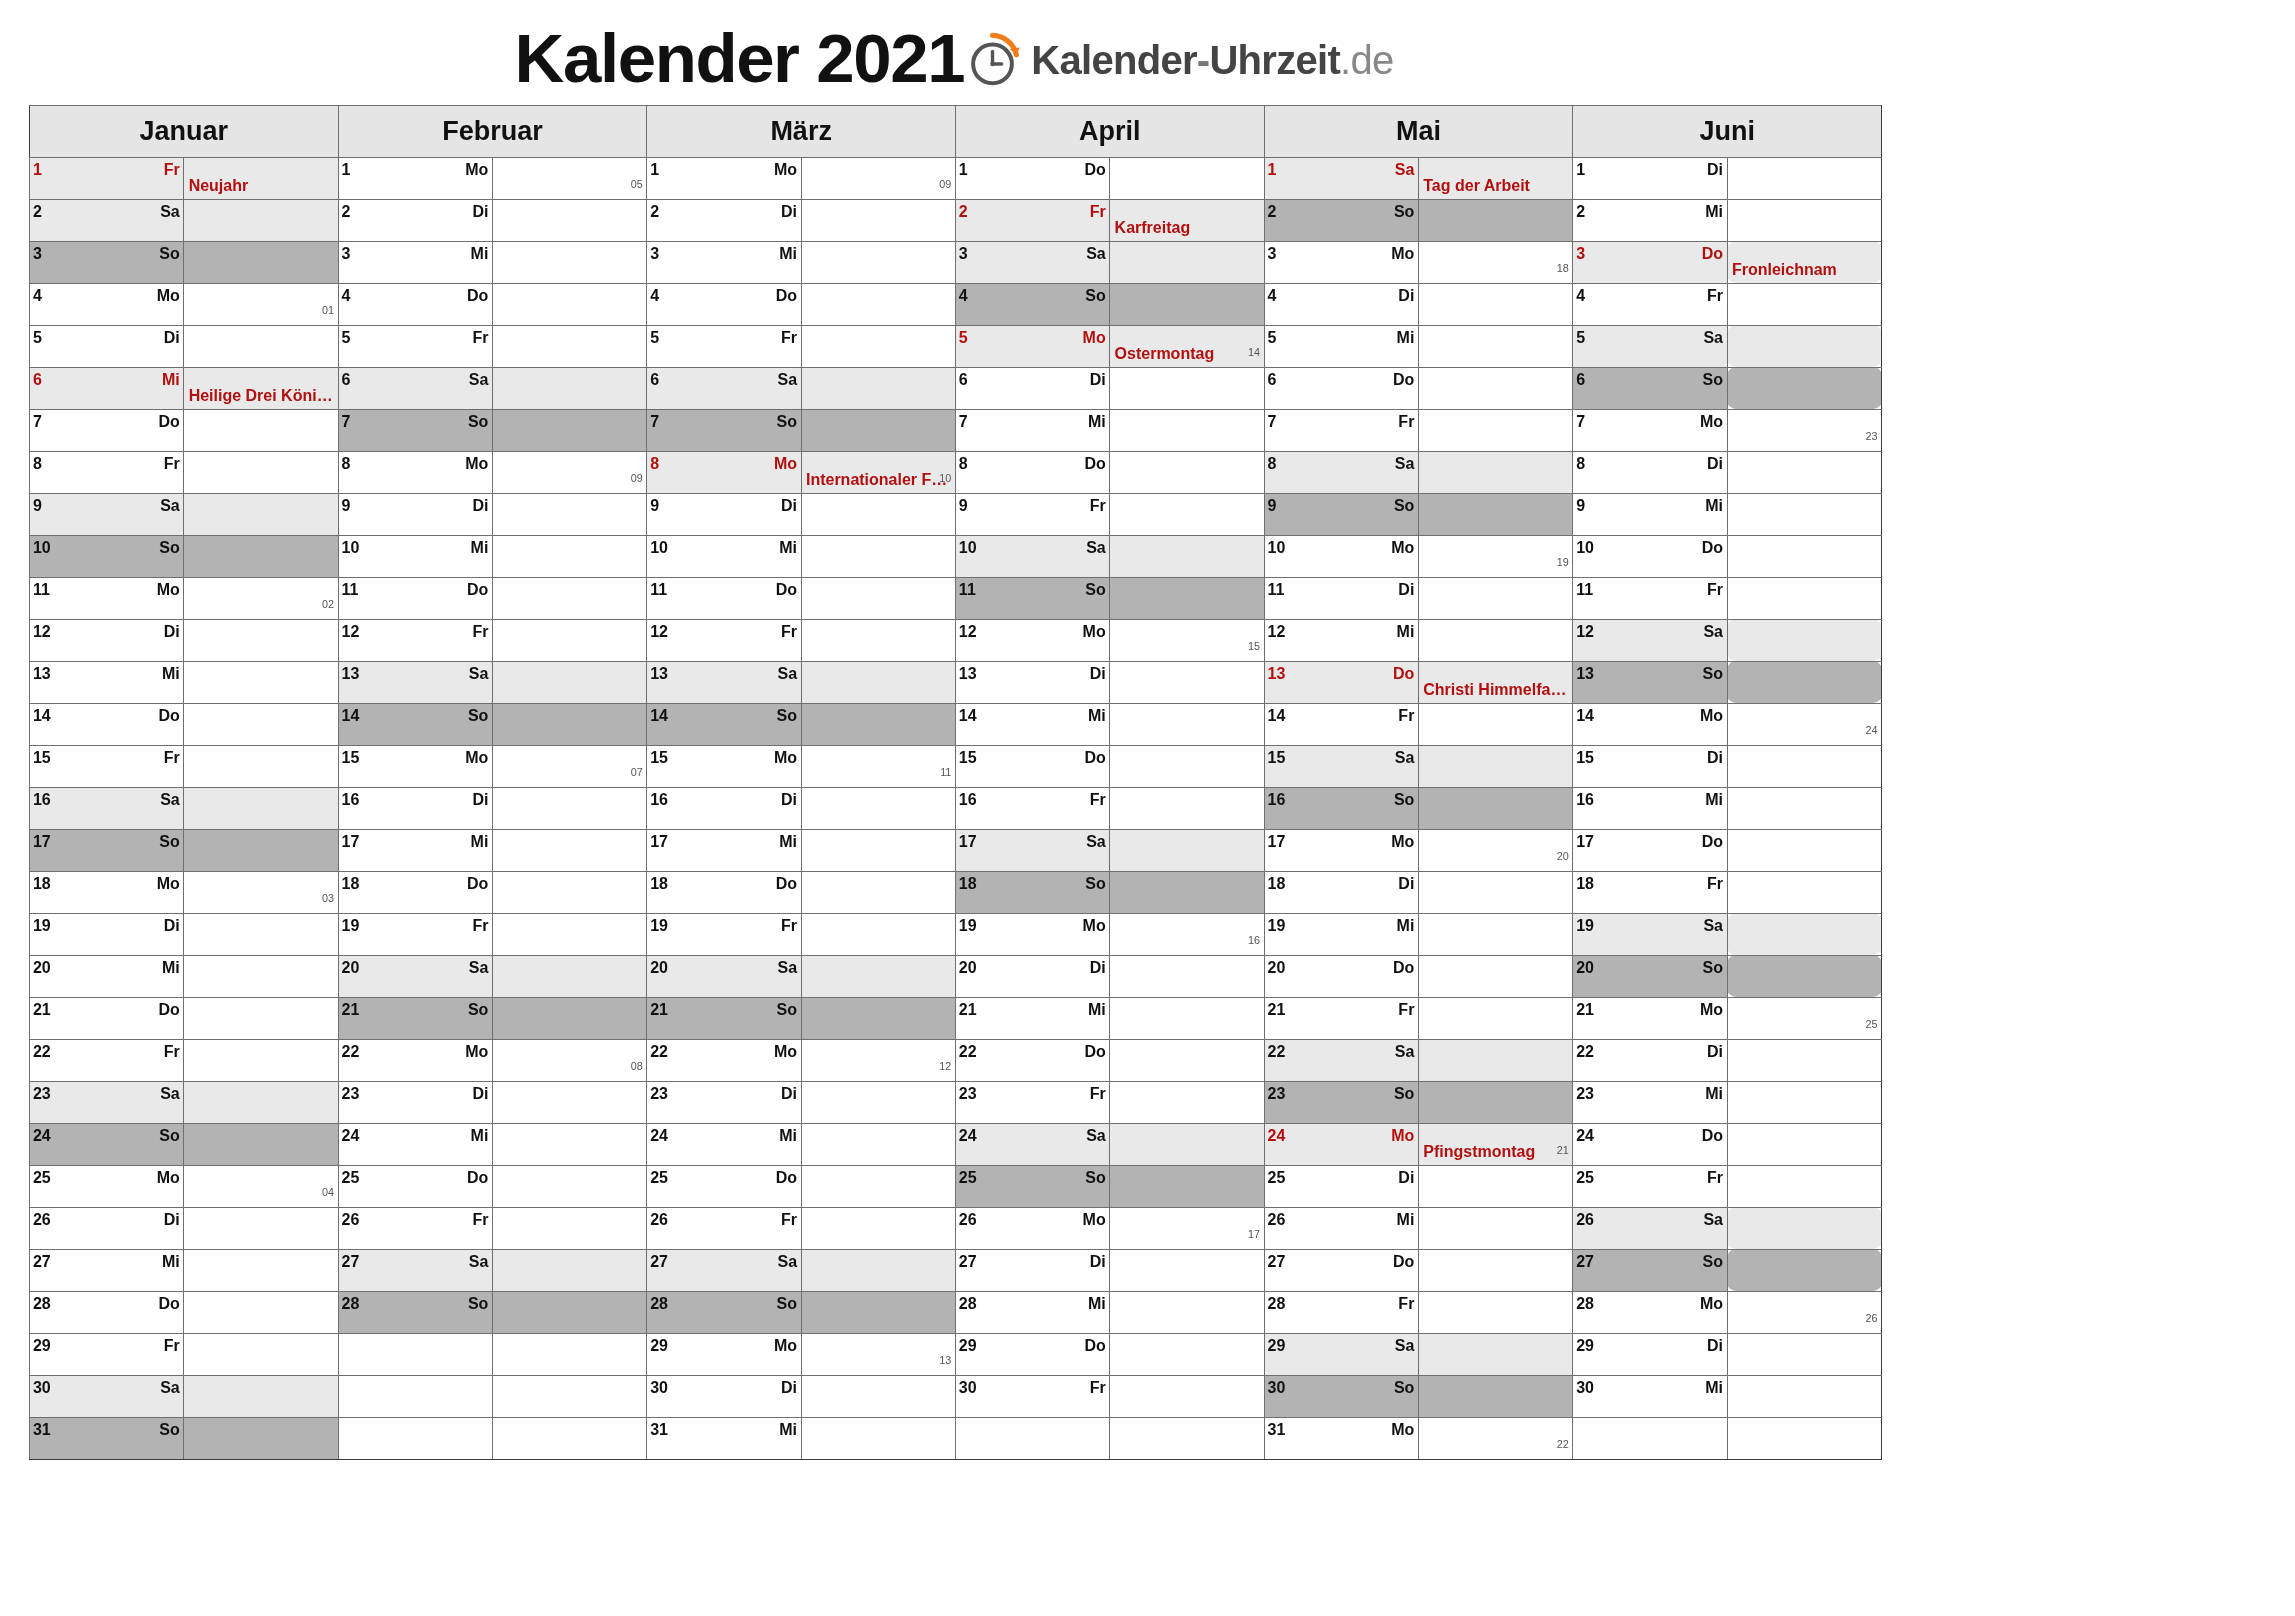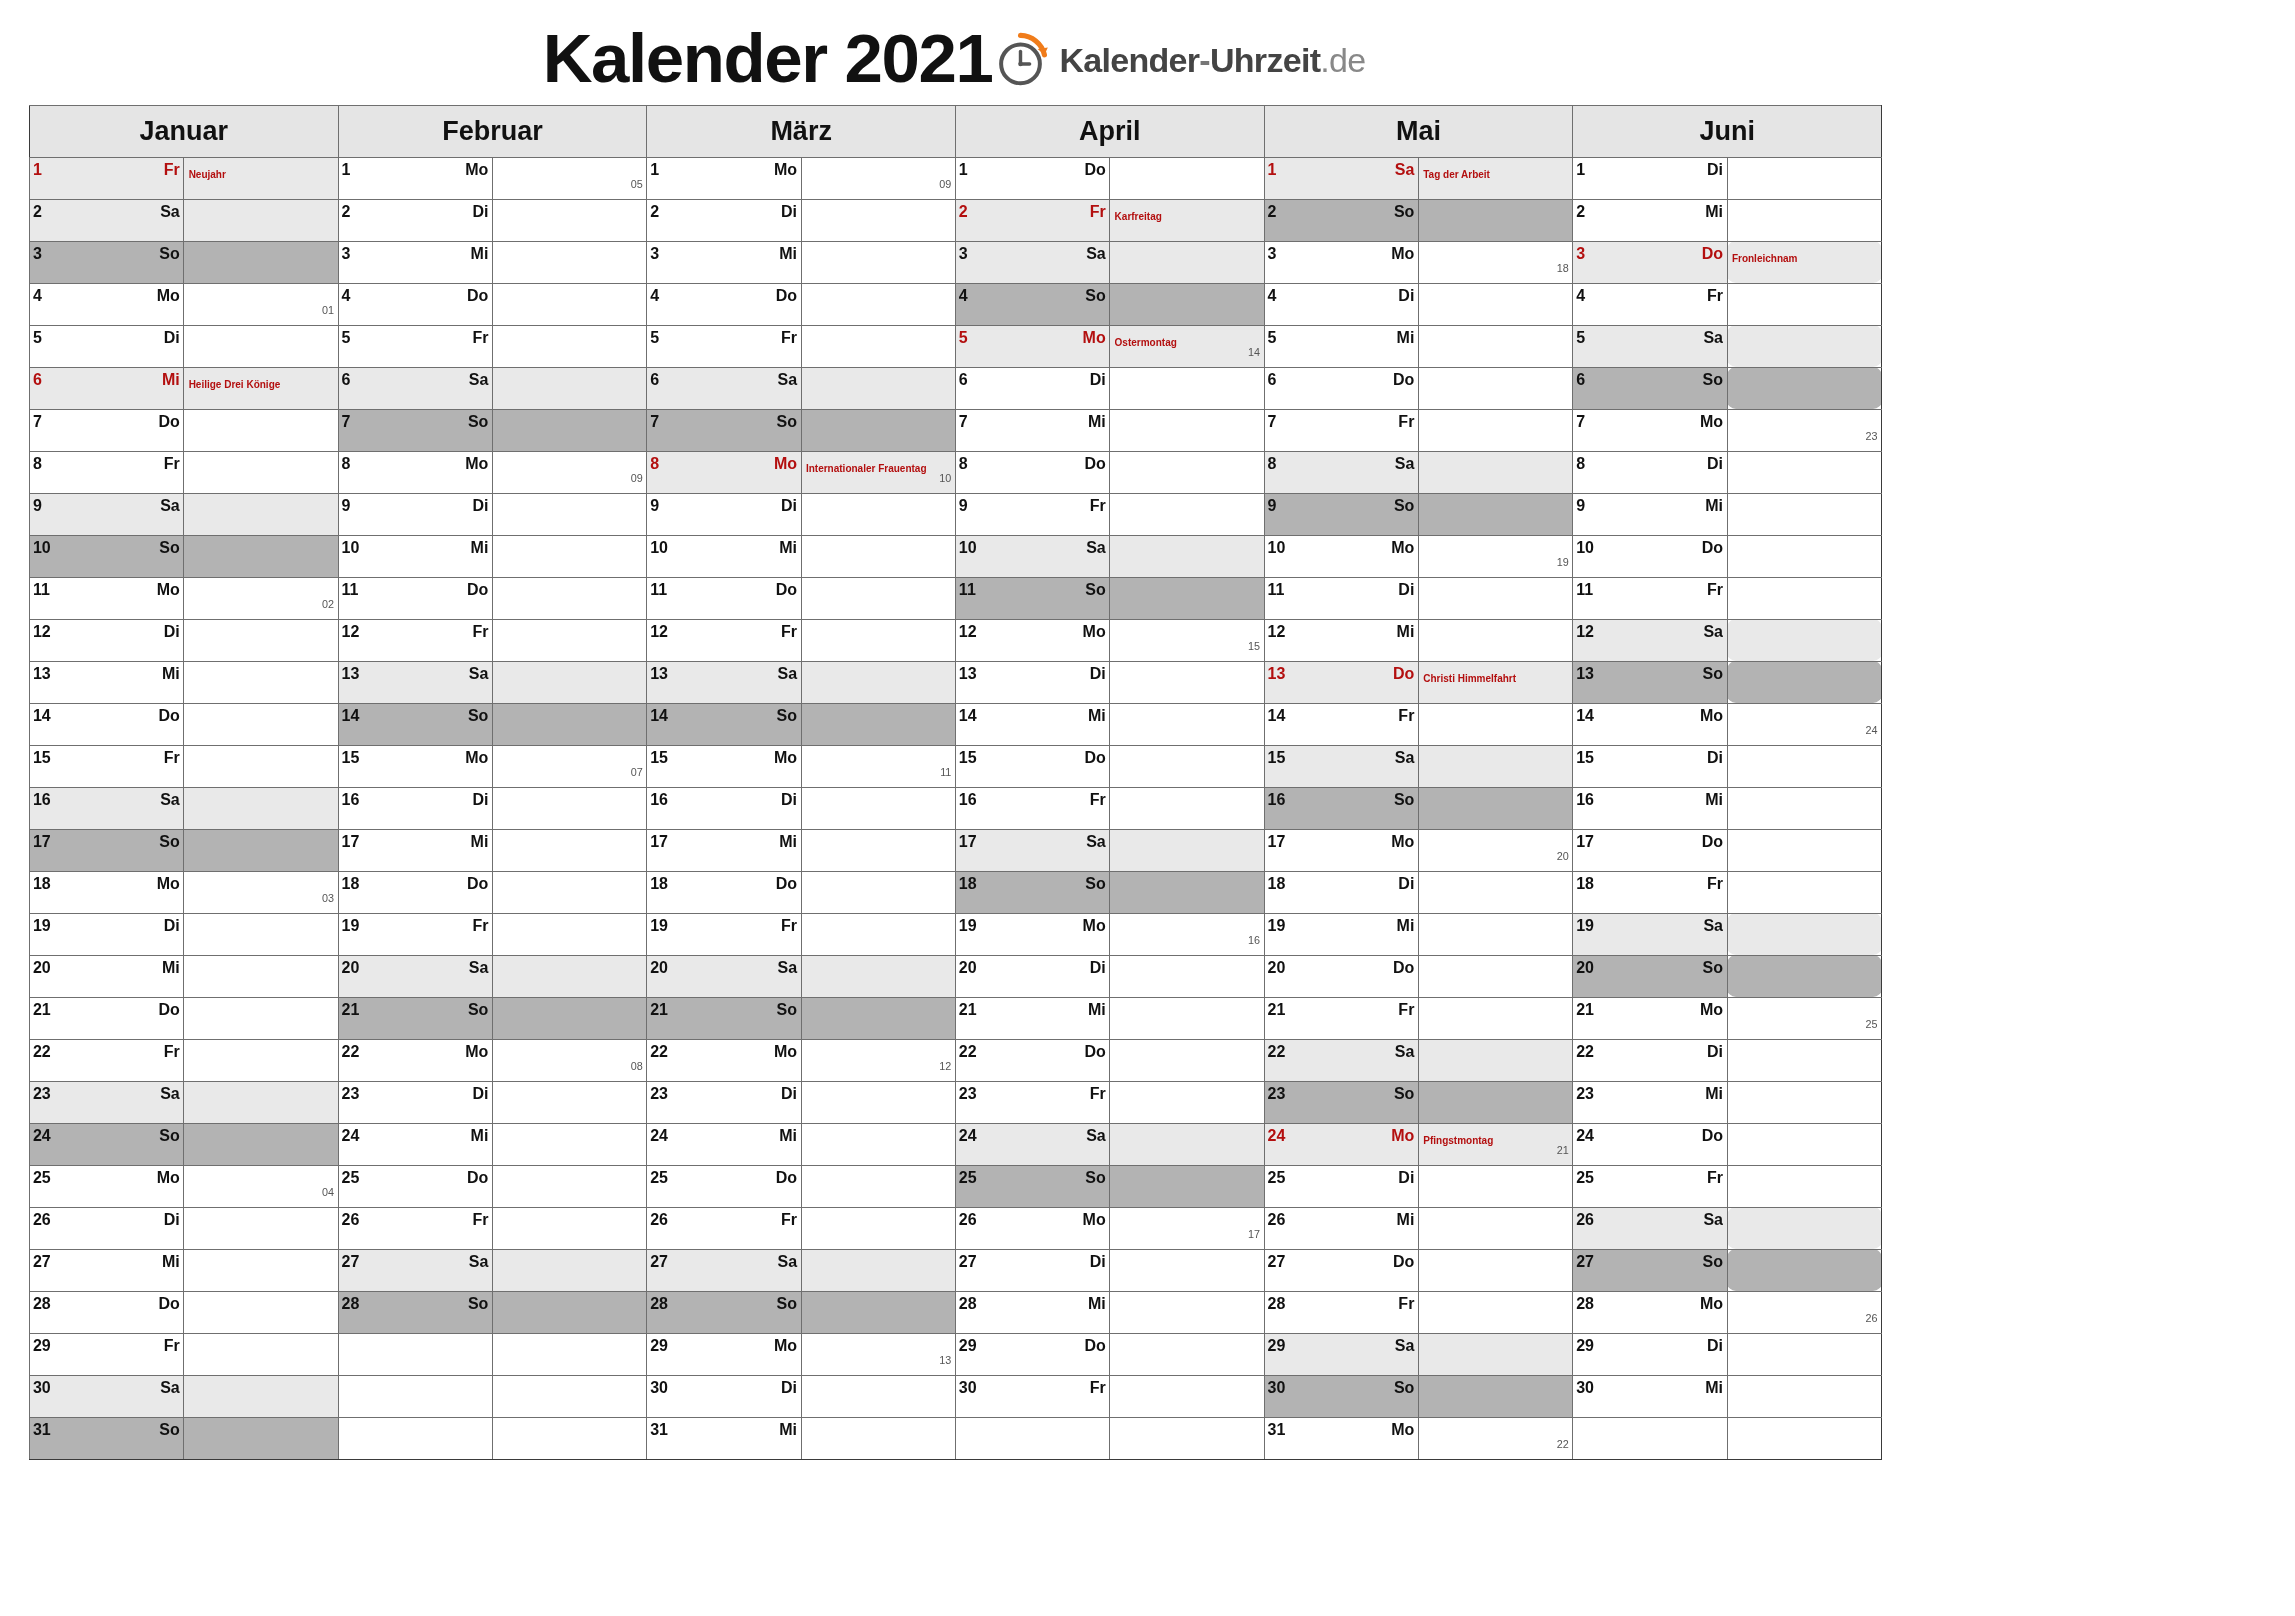--- a/index.html
+++ b/index.html
@@ -41,21 +41,21 @@
     padding-left:4.3px;
   }
   .logo-wrap{
     display:flex;
     align-items:center;
     gap:10px;
     padding-right:7.2px;
     padding-bottom:4.3px;
   }
   .logo-text{
-    font-size:34px;
+    font-size:40px;
     font-weight:700;
     color:#444;
     letter-spacing:-0.7px;
   }
   .logo-text .lt-dash{color:#777;}
   .logo-text .lt-de{color:#888;font-weight:400;}
   .clock-icon svg{display:block;}
 
   table.cal{
     width:100%;
@@ -107,22 +107,22 @@
   td.hol .dayno,td.hol .abbr{color:var(--red);}
   td.sat{background:var(--sat);}
   td.sun{background:var(--sun);}
   td.hol{background:var(--sat);}
   td.sat.note-bg{background:var(--sat);}
   td.sun.note-bg{background:var(--sun);}
 
   .holname{
     position:absolute;
     left:4.3px;
-    bottom:19px;
-    font-size:10px;
+    bottom:4px;
+    font-size:16px;
     font-weight:700;
     color:var(--red);
     white-space:nowrap;
     overflow:hidden;
     text-overflow:ellipsis;
     max-width:calc(100% - 7.2px);
   }
   .wk{
     position:absolute;
     right:3.6px;

